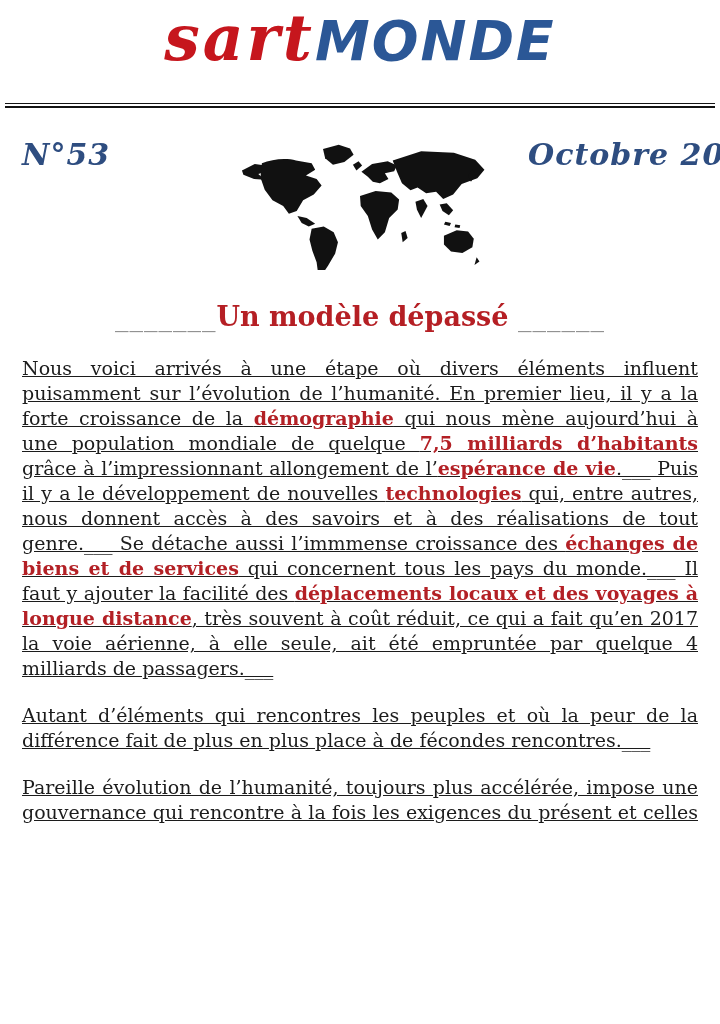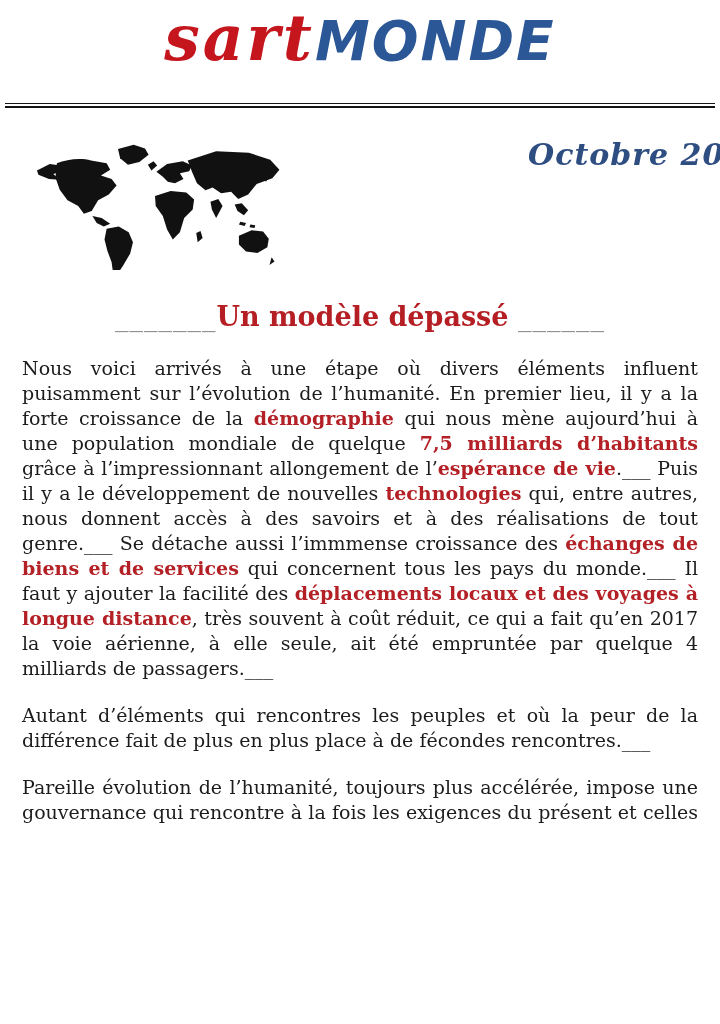--- a/index.html
+++ b/index.html
@@ -42,36 +42,37 @@
     margin-top:32px; text-align:center;
     font-size:27px; line-height:30px; white-space:nowrap;
   }
   .section-heading .run-gray { color:#8f8f8f; font-weight:normal; letter-spacing:1px; }
   .section-heading .run-red { color:#b51f24; font-weight:bold; }
 
   
   .body-text { padding:24px 22px 0 22px; }
   .body-text p {
     margin:0 0 22px 0;
-    font-size:19px; line-height:25px; text-align:justify;
+    font-size:19px; line-height:25px; text-align:justify;text-decoration:underline;
   }
   .run-red { color:#b32025; font-weight:bold; }
   .run-gray { color:#8f8f8f; }
 </style>
 </head>
 <body>
 
 <div class="page">
 
   <div class="masthead">
     <span class="brand-sart">sart</span><span class="brand-monde">MONDE</span>
   </div>
   <div class="rule"></div>
 
   <div class="header-row">
+    <div class="issue-no">N°53</div>
 
     <div class="map-wrap">
       <svg viewBox="0 0 360 180" xmlns="http://www.w3.org/2000/svg" aria-hidden="true">
         <g fill="#111111">
 
           <path d="M14,40 l18,-9 15,2 3,8 -13,4 9,8 -15,-1 -15,-6 z"></path>
 
           <path d="M42,30 c14,-6 34,-8 48,-4 l22,4 5,9 -13,8 15,5 7,9 -11,13 -15,8 -9,15 -11,4 -8,-11 -15,-8 -11,-15 -6,-17 z"></path>
 
           <path d="M128,10 l22,-6 16,5 5,9 -13,10 -16,4 -11,-9 z"></path>

